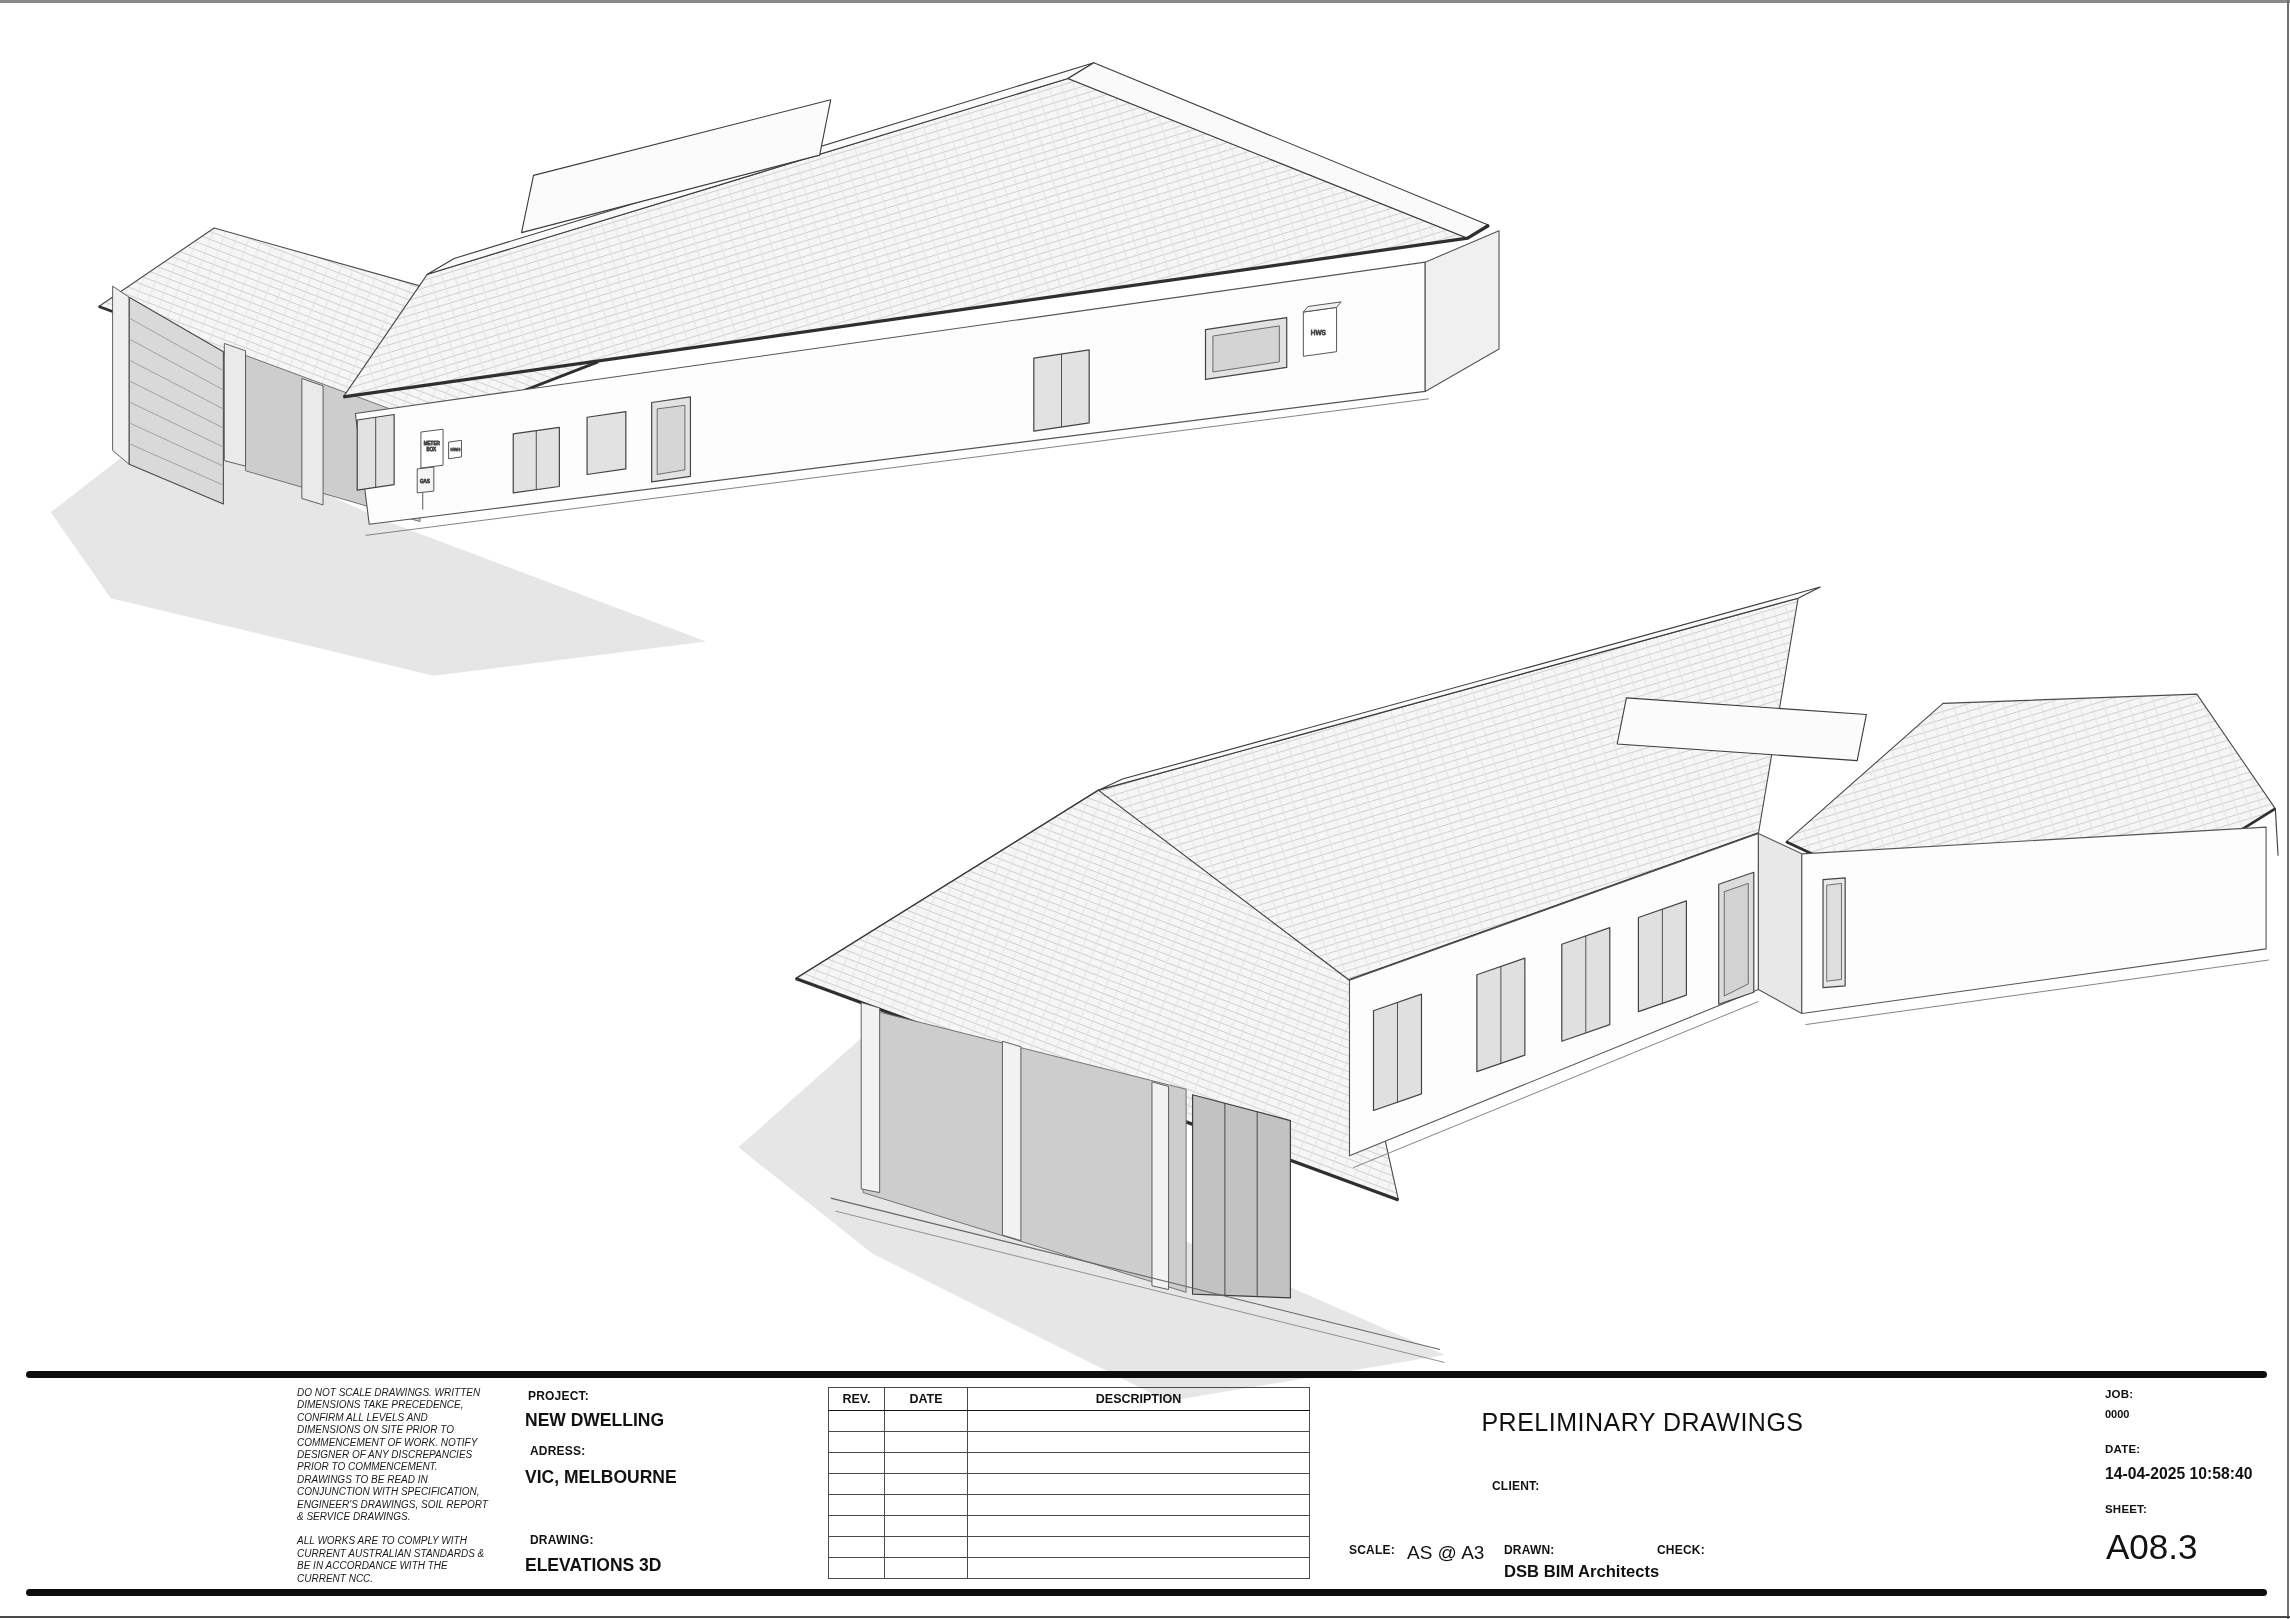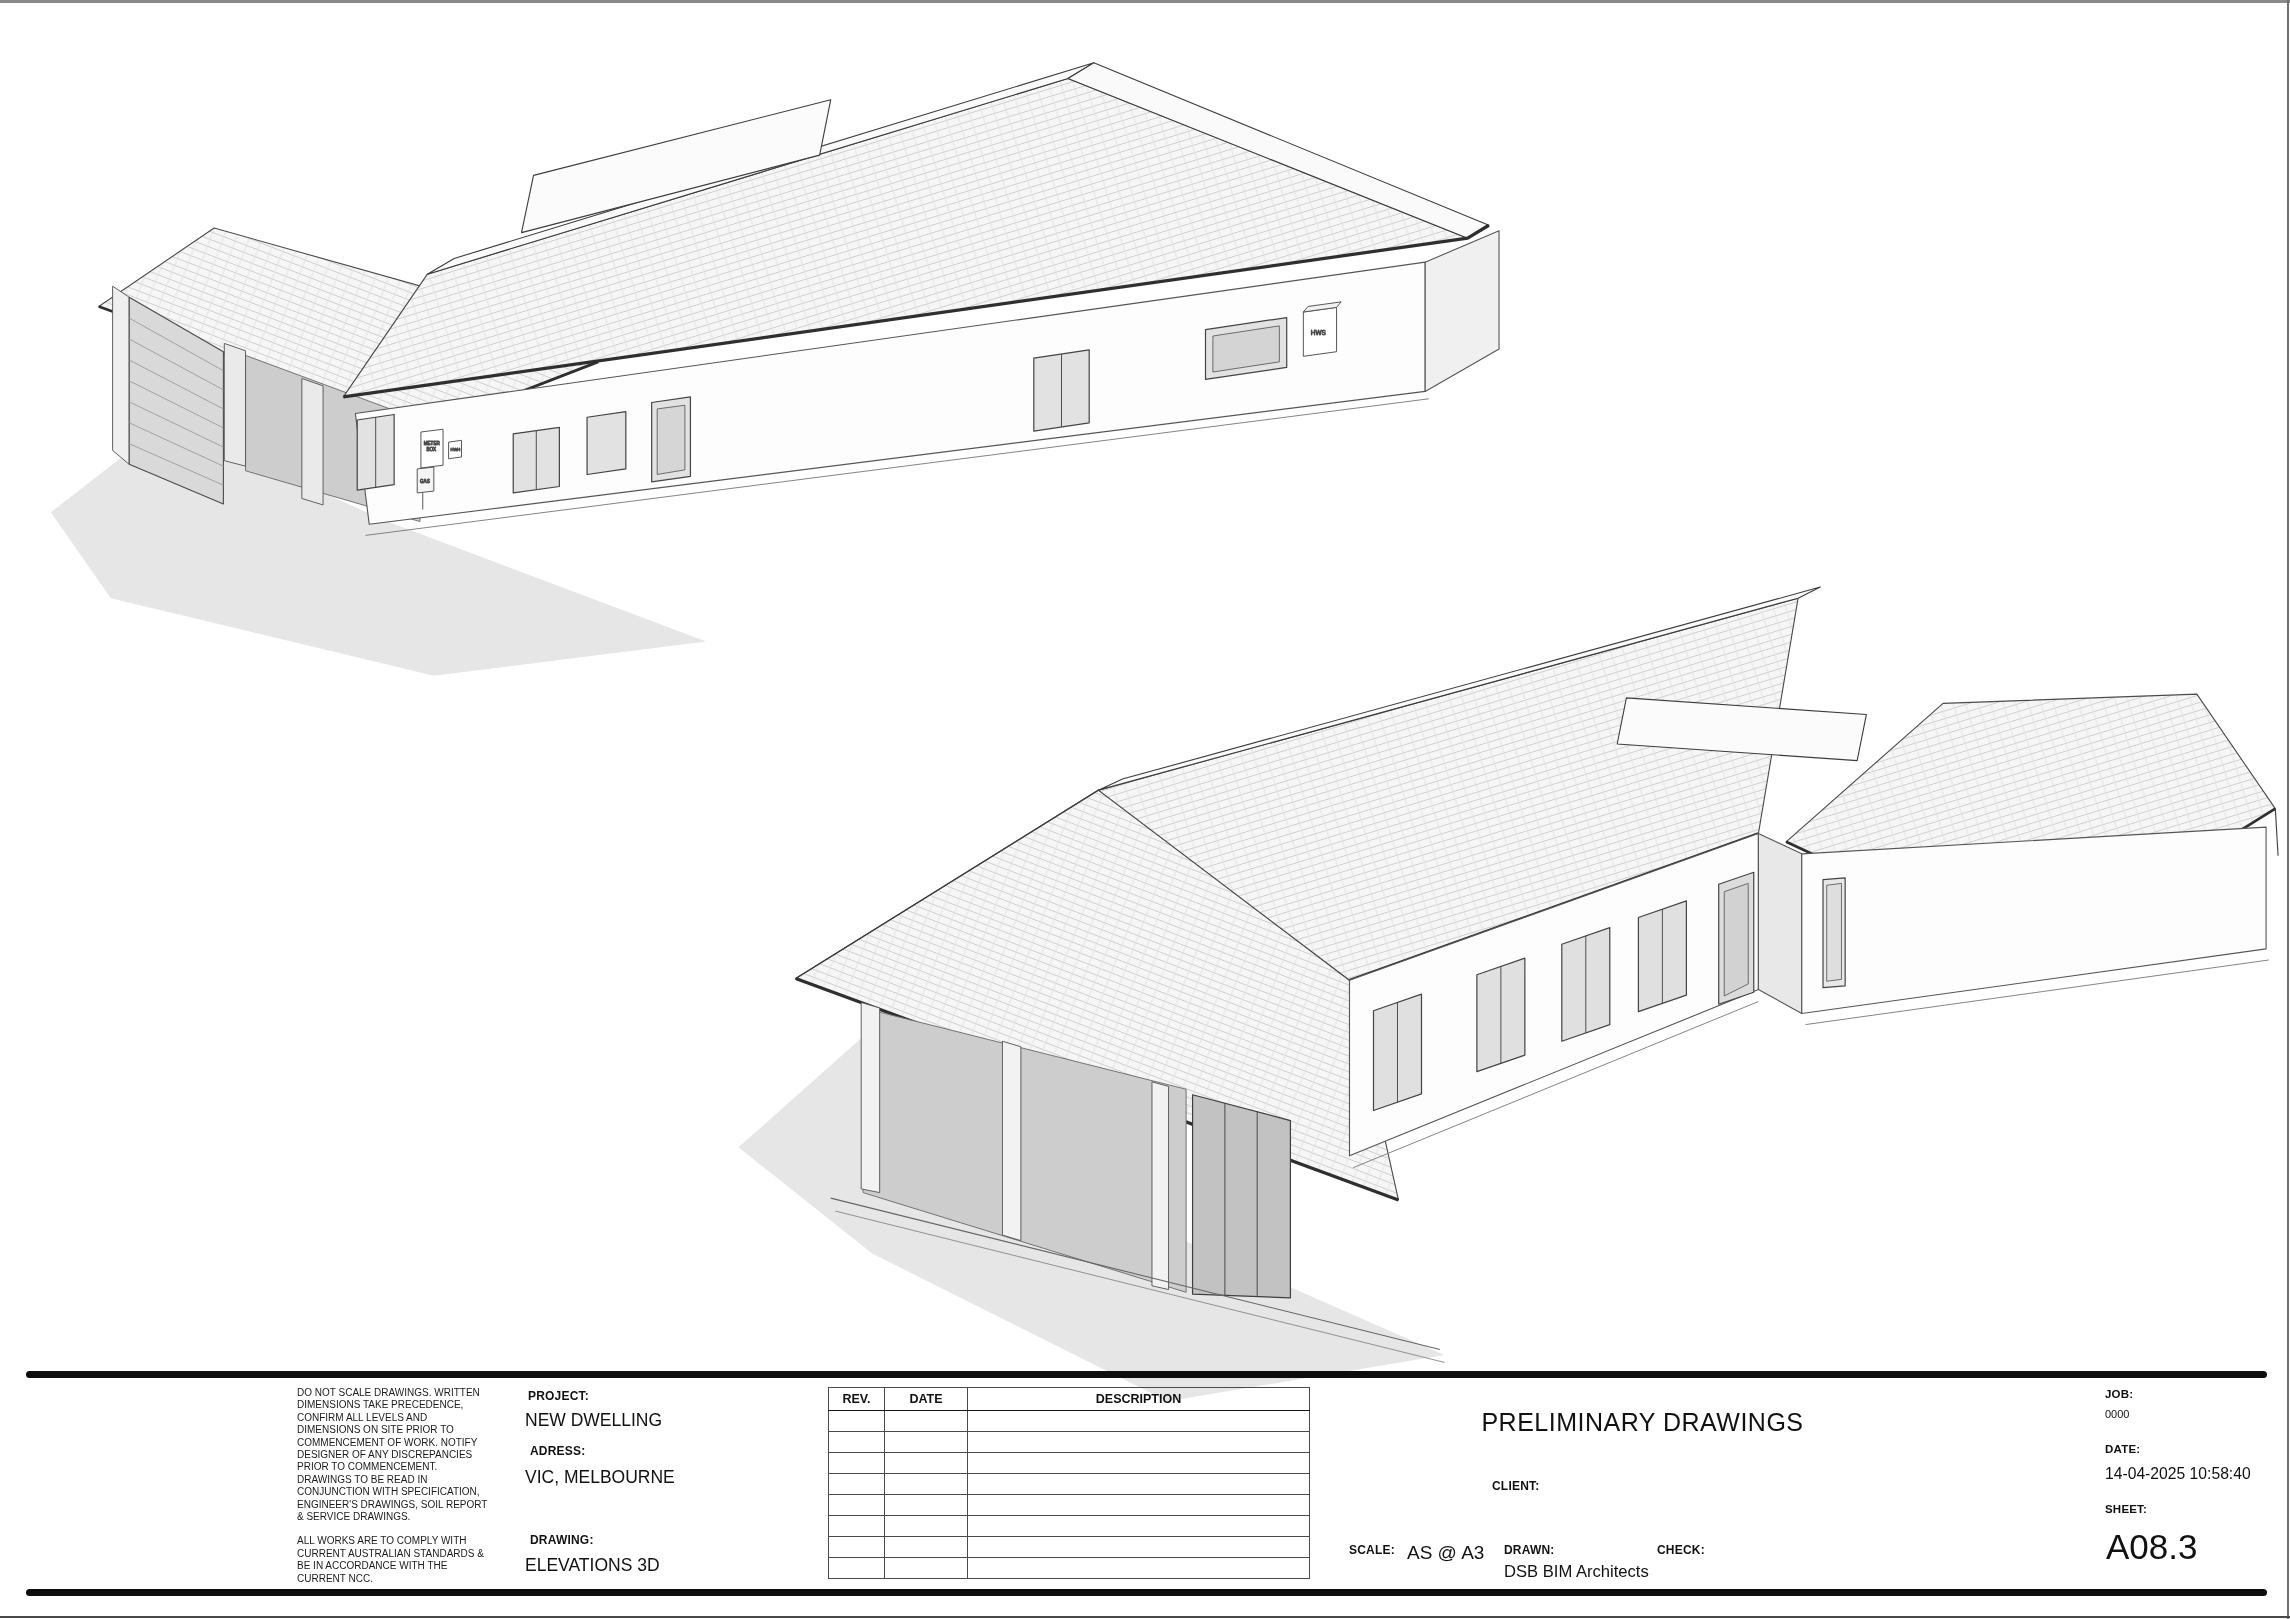--- a/index.html
+++ b/index.html
@@ -4,22 +4,22 @@
 <style>
   html,body{margin:0;padding:0;background:#ffffff;}
   #page{
     position:relative;width:2291px;height:1620px;background:#ffffff;overflow:hidden;
     font-family:"Liberation Sans",sans-serif;color:#111;
   }
   .abs{position:absolute;}
   .edge{position:absolute;background:#8a8a8a;}
   .bar{position:absolute;height:6.5px;background:#0d0d0d;border-radius:3.7px;}
   .lbl{font-weight:700;font-size:12px;letter-spacing:0.2px;white-space:nowrap;}
-  .val{font-weight:400;font-size:17.5px;white-space:nowrap;}
-  .smalltxt{font-size:10px;line-height:12.4px;color:#1a1a1a;}
+  .val{font-weight:700;font-size:17.5px;white-space:nowrap;}
+  .smalltxt{font-size:10px;line-height:12.4px;color:#1a1a1a;font-style:italic;}
   .smalltxt p{margin:0 0 12px 0;}
   .copytxt{font-size:9.7px;line-height:12px;color:#1a1a1a;}
   .bigtitle{font-size:25px;font-weight:400;letter-spacing:0.5px;white-space:nowrap;text-align:center;}
   .sheetno{font-size:35px;font-weight:400;white-space:nowrap;}
   table.rev{border-collapse:collapse;table-layout:fixed;width:482px;height:190px;}
   table.rev th,table.rev td{border:0.9px solid #4a4a4a;padding:0;font-size:12.5px;}
   table.rev th{font-weight:700;text-align:center;height:22px;border-bottom:1.8px solid #161616;}
   table.rev{border:1.8px solid #161616;}
   table.rev td{height:20px;}
   svg text{font-family:"Liberation Sans",sans-serif;fill:#222;}

